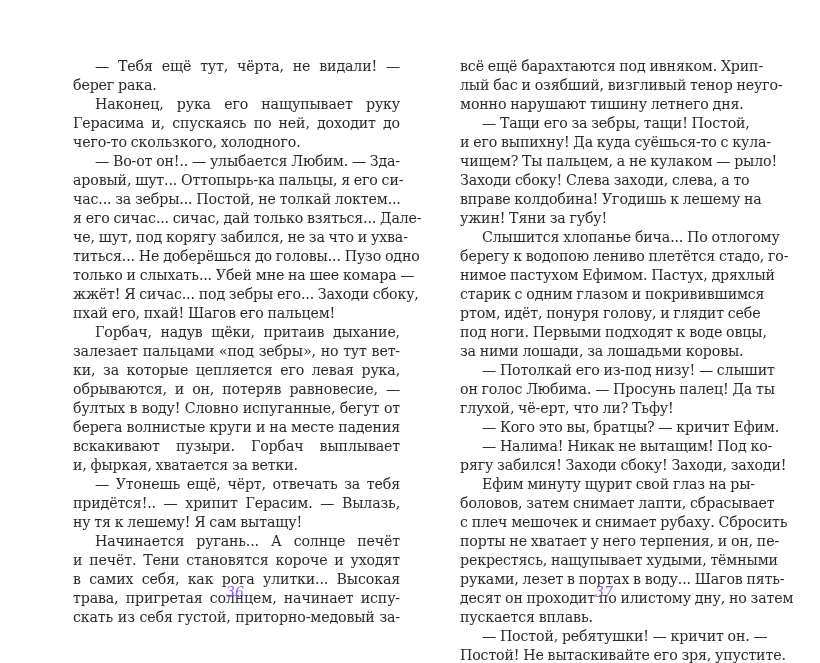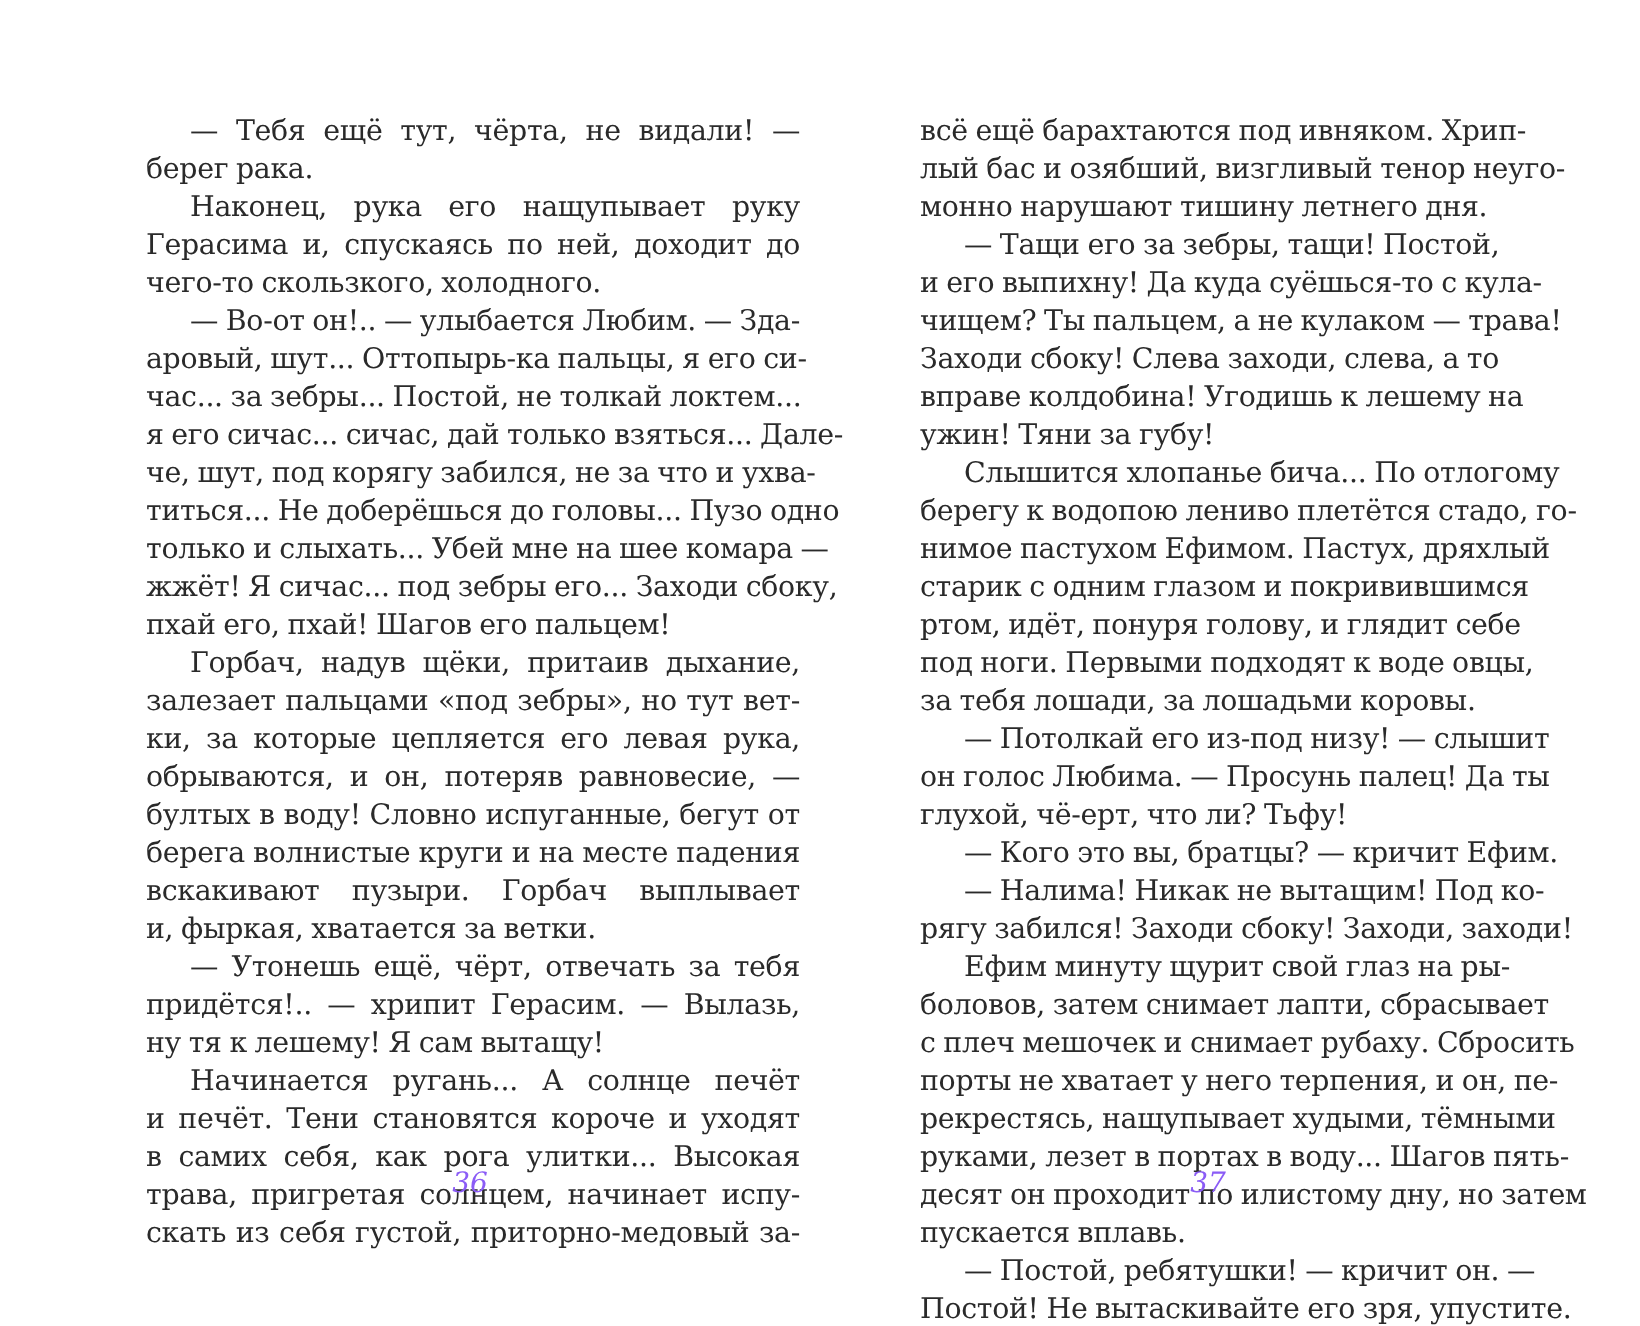--- a/index.html
+++ b/index.html
@@ -92,31 +92,31 @@
 
 <div class="page-number pn-left">36</div>
 
 <div class="page page-right">
   <div class="text-block">
     <span class="line">всё ещё барахтаются под ивняком. Хрип-</span>
     <span class="line">лый бас и озябший, визгливый тенор неуго-</span>
     <span class="line last">монно нарушают тишину летнего дня.</span>
     <span class="line indent">— Тащи его за зебры, тащи! Постой,</span>
     <span class="line">и его выпихну! Да куда суёшься-то с кула-</span>
-    <span class="line">чищем? Ты пальцем, а не кулаком — трава!</span>
+    <span class="line">чищем? Ты пальцем, а не кулаком — рыло!</span>
     <span class="line">Заходи сбоку! Слева заходи, слева, а то</span>
     <span class="line">вправе колдобина! Угодишь к лешему на</span>
     <span class="line last">ужин! Тяни за губу!</span>
     <span class="line indent">Слышится хлопанье бича... По отлогому</span>
     <span class="line">берегу к водопою лениво плетётся стадо, го-</span>
     <span class="line">нимое пастухом Ефимом. Пастух, дряхлый</span>
     <span class="line">старик с одним глазом и покривившимся</span>
     <span class="line">ртом, идёт, понуря голову, и глядит себе</span>
     <span class="line">под ноги. Первыми подходят к воде овцы,</span>
-    <span class="line last">за тебя лошади, за лошадьми коровы.</span>
+    <span class="line last">за ними лошади, за лошадьми коровы.</span>
     <span class="line indent">— Потолкай его из-под низу! — слышит</span>
     <span class="line">он голос Любима. — Просунь палец! Да ты</span>
     <span class="line last">глухой, чё-ерт, что ли? Тьфу!</span>
     <span class="line indent">— Кого это вы, братцы? — кричит Ефим.</span>
     <span class="line indent">— Налима! Никак не вытащим! Под ко-</span>
     <span class="line">рягу забился! Заходи сбоку! Заходи, заходи!</span>
     <span class="line indent">Ефим минуту щурит свой глаз на ры-</span>
     <span class="line">боловов, затем снимает лапти, сбрасывает</span>
     <span class="line">с плеч мешочек и снимает рубаху. Сбросить</span>
     <span class="line">порты не хватает у него терпения, и он, пе-</span>

